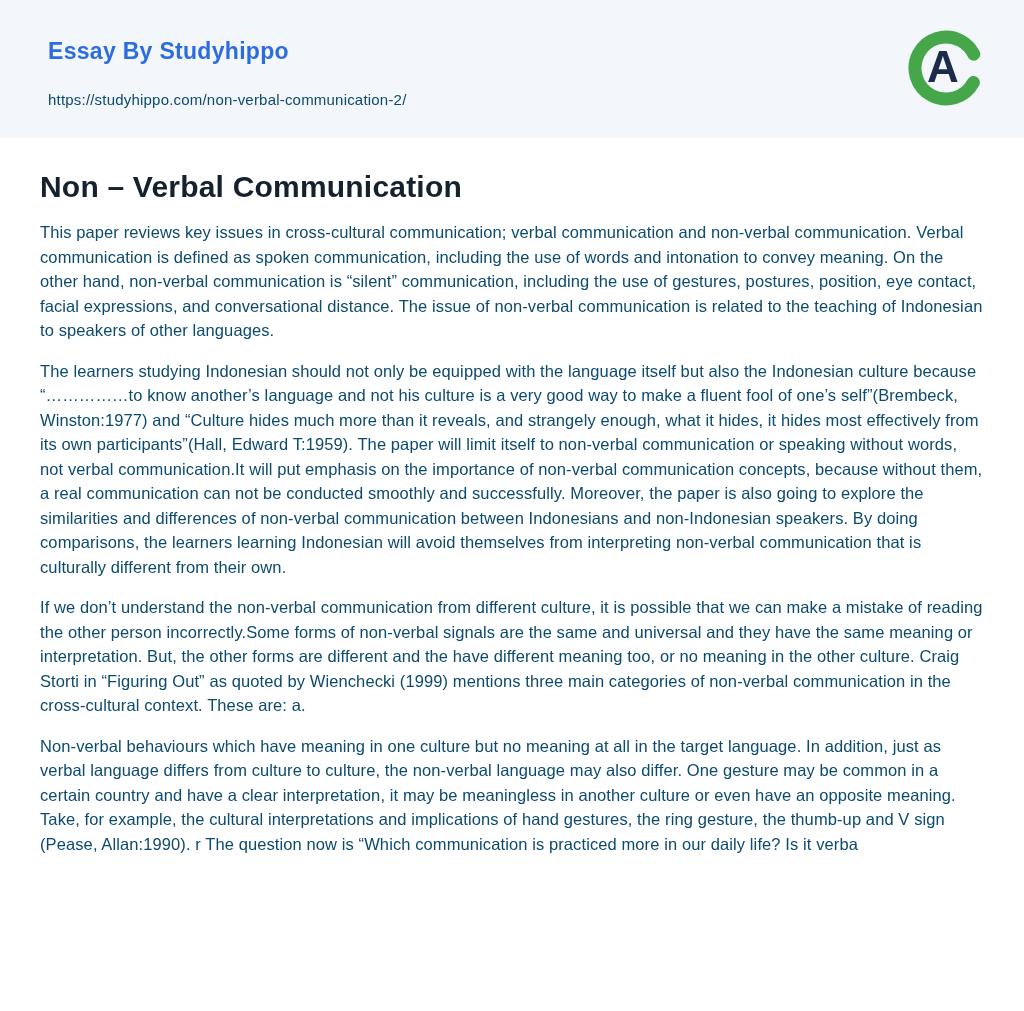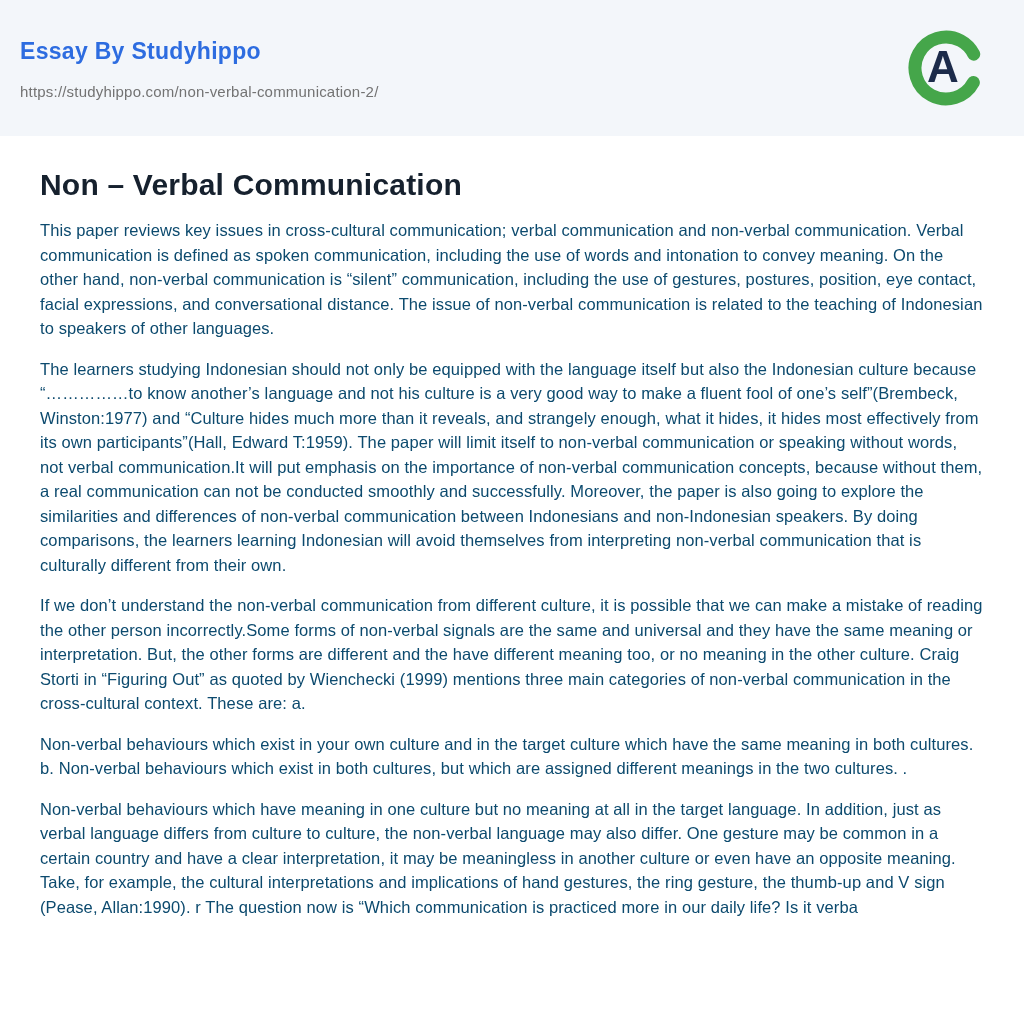--- a/index.html
+++ b/index.html
@@ -10,39 +10,39 @@
     font-family: "Liberation Sans", sans-serif;
   }
   body {
     width: 1024px;
     height: 1011px;
     overflow: hidden;
     color: #36414f;
   }
   .page-header {
     background: #f3f6fa;
-    padding: 30px 38px 30px 20px;
+    padding: 30px 38px 30px 48px;
     display: flex;
     justify-content: space-between;
     align-items: flex-start;
   }
   .header-text { display: flex; flex-direction: column; }
   .brand-title {
     color: #2d6ce0;
     font-size: 23px;
     font-weight: bold;
     letter-spacing: 0.3px;
     margin: 8px 0 0 0;
   }
   .site-url {
-    color: #737373;
+    color: #0c4a6e;
     font-size: 15px;
     font-weight: normal;
     letter-spacing: 0.2px;
-    margin-top: 18px;
+    margin-top: 26px;
     text-decoration: none;
     cursor: pointer;
   }
   .logo-wrap {
     width: 76px;
     height: 76px;
     flex: 0 0 auto;
     margin-right: 2px;
   }
   .page-main {
@@ -79,16 +79,15 @@
     </svg>
   </div>
 </header>
 
 <main class="page-main">
   <h2 class="essay-title">Non – Verbal Communication</h2>
   <div class="essay-body">
       <p>This paper reviews key issues in cross-cultural communication; verbal communication and non-verbal communication. Verbal communication is defined as spoken communication, including the use of words and intonation to convey meaning. On the other hand, non-verbal communication is “silent” communication, including the use of gestures, postures, position, eye contact, facial expressions, and conversational distance. The issue of non-verbal communication is related to the teaching of Indonesian to speakers of other languages.</p>
       <p>The learners studying Indonesian should not only be equipped with the language itself but also the Indonesian culture because “……………to know another’s language and not his culture is a very good way to make a fluent fool of one’s self”(Brembeck, Winston:1977) and “Culture hides much more than it reveals, and strangely enough, what it hides, it hides most effectively from its own participants”(Hall, Edward T:1959). The paper will limit itself to non-verbal communication or speaking without words, not verbal communication.It will put emphasis on the importance of non-verbal communication concepts, because without them, a real communication can not be conducted smoothly and successfully. Moreover, the paper is also going to explore the similarities and differences of non-verbal communication between Indonesians and non-Indonesian speakers. By doing comparisons, the learners learning Indonesian will avoid themselves from interpreting non-verbal communication that is culturally different from their own.</p>
       <p>If we don’t understand the non-verbal communication from different culture, it is possible that we can make a mistake of reading the other person incorrectly.Some forms of non-verbal signals are the same and universal and they have the same meaning or interpretation. But, the other forms are different and the have different meaning too, or no meaning in the other culture. Craig Storti in “Figuring Out” as quoted by Wienchecki (1999) mentions three main categories of non-verbal communication in the cross-cultural context. These are: a.</p>
-      <p>Non-verbal behaviours which exist in your own culture and in the target culture which have the same meaning in both cultures. b. Non-verbal behaviours which exist in both cultures, but which are assigned different meanings in the two cultures. .</p>
       <p>Non-verbal behaviours which have meaning in one culture but no meaning at all in the target language. In addition, just as verbal language differs from culture to culture, the non-verbal language may also differ. One gesture may be common in a certain country and have a clear interpretation, it may be meaningless in another culture or even have an opposite meaning. Take, for example, the cultural interpretations and implications of hand gestures, the ring gesture, the thumb-up and V sign (Pease, Allan:1990). r The question now is “Which communication is practiced more in our daily life? Is it verba</p>
     </div>
 </main>
 
 </body></html>

